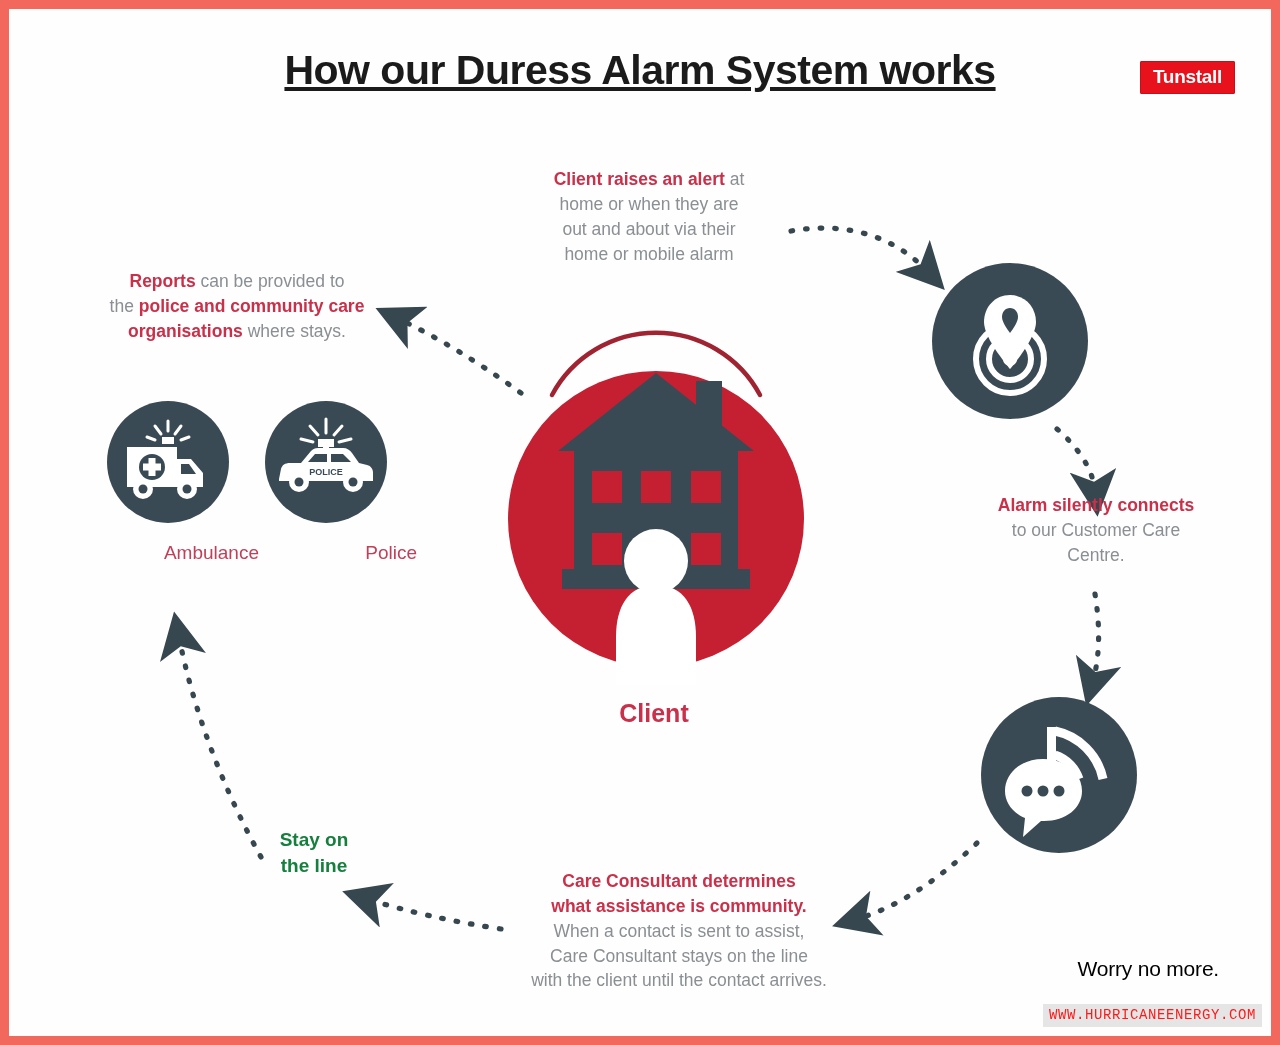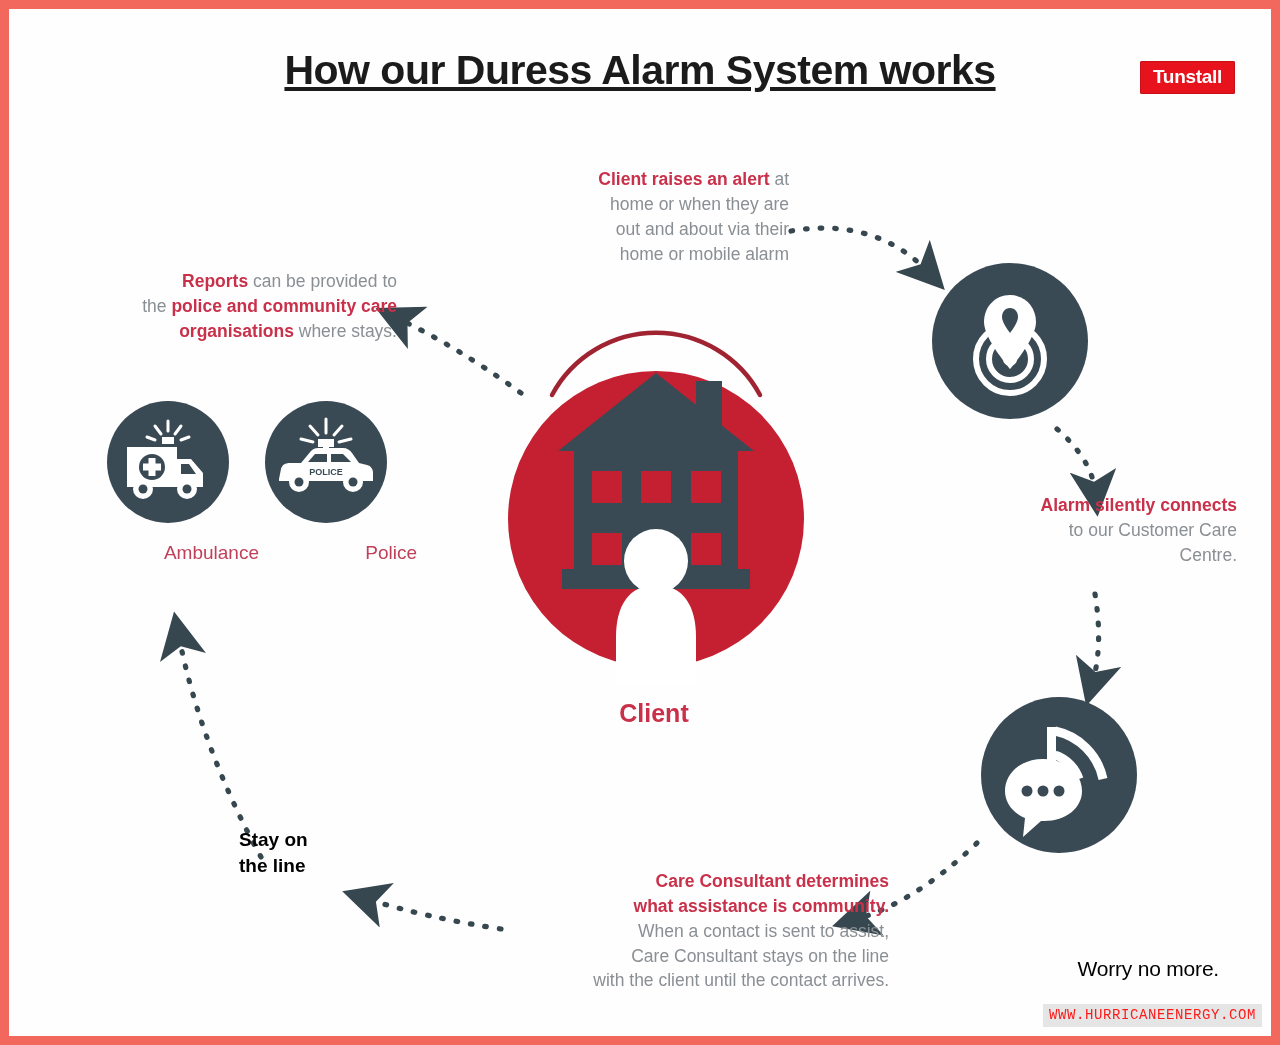--- a/index.html
+++ b/index.html
@@ -47,34 +47,34 @@
     font-size: 19px;
     padding: 5px 13px 6px 13px;
     border-radius: 2px;
     letter-spacing: -0.3px;
     box-shadow: 0 0 0 1px #c5101a inset;
   }
 
   
   .txt {
     position: absolute;
-    text-align: right;
+    text-align: center;
     line-height: 1.42;
     color: #8a8f94;
     font-size: 17.5px;
     font-family: "Liberation Sans", sans-serif;
   }
   .txt b, .em {
     color: #c9304a;
     font-weight: bold;
   }
   .redlabel {
     position: absolute;
-    text-align: left;
-    color: #000000;
+    text-align: center;
+    color: #15803d;
     font-weight: bold;
     font-size: 19px;
     line-height: 1.35;
   }
   .iconlabel {
     position: absolute;
     text-align: right;
     color: #c0405a;
     font-size: 19px;
     font-weight: normal;

